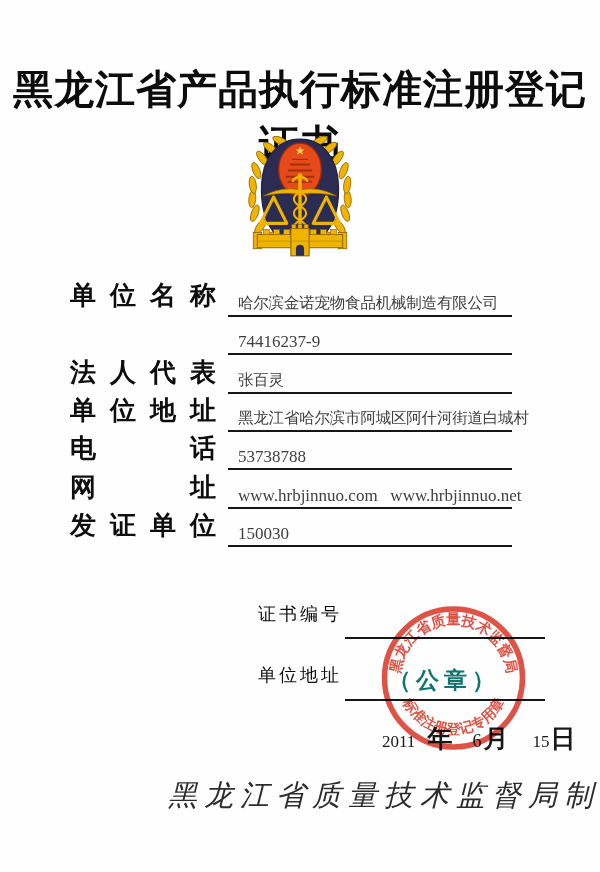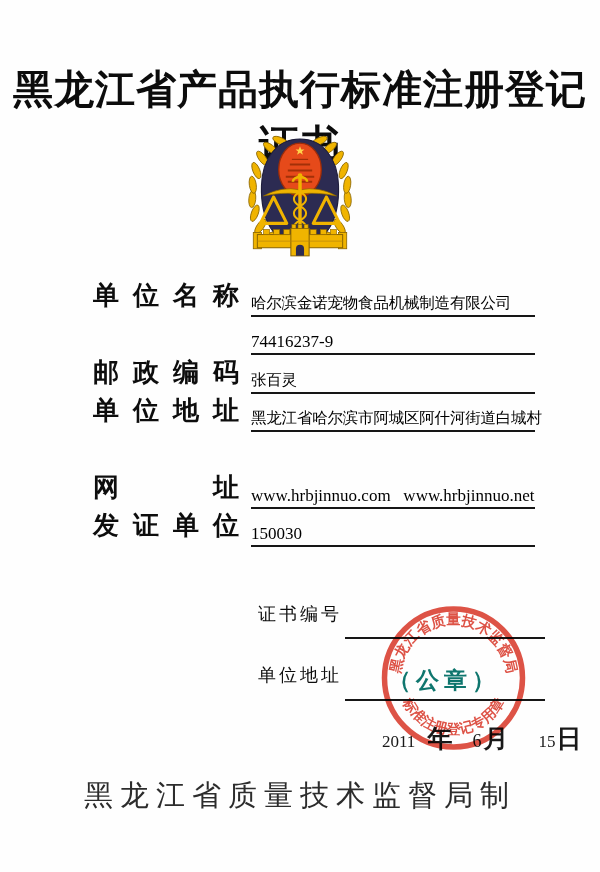--- a/index.html
+++ b/index.html
@@ -19,32 +19,32 @@
     font-size:40px;font-weight:700;
     letter-spacing:1px;
     color:#0c0c0c;
     margin:0;
   }
   
   .emblem{
     position:absolute;left:237px;top:133px;width:126px;height:132px;
   }
   
-  .frow{position:absolute;left:70px;width:442px;height:36px;margin-left:23px;}
+  .frow{position:absolute;left:70px;width:442px;height:36px;}
   .flabel{
     position:absolute;left:0;top:0;width:146px;
     display:inline-block;
     font-size:26px;font-weight:700;line-height:30px;
     color:#0d0d0d;
     text-align:justify;text-align-last:justify;
     font-family:"Liberation Serif", serif;
   }
   .fvalue{
-    position:absolute;left:158px;bottom:3px;
-    font-size:17px;color:#000000;white-space:pre;
+    position:absolute;left:168px;bottom:3px;
+    font-size:17px;color:#404040;white-space:pre;
   }
   .fvalue.cjk{font-size:15.5px;letter-spacing:-0.2px;}
   .fline{
     position:absolute;left:158px;right:0;bottom:0;
     border-bottom:2px solid #161616;height:0;
   }
   
   .biglabel{
     position:absolute;left:258px;
     font-size:18px;font-weight:400;letter-spacing:3px;color:#0d0d0d;
@@ -60,32 +60,33 @@
   
   .date-row{
     position:absolute;left:382px;top:722px;
     display:flex;align-items:baseline;
     color:#181818;
   }
   .date-row .num{font-size:17px;}
   .date-row .num.month{font-size:18px;}
   .date-row .unit{font-size:25px;font-weight:700;}
   .gap12{margin-left:12px;} .gap20{margin-left:20px;}
-  .gap14{margin-left:30px;} .gap2{margin-left:2px;} .gap1{margin-left:1px;}
+  .gap14{margin-left:24px;} .gap2{margin-left:2px;} .gap1{margin-left:1px;}
   
   .stamp{
     position:absolute;left:373px;top:598px;width:161px;height:162px;
     mix-blend-mode:multiply;opacity:.92;
   }
   
   .footer{
     position:absolute;top:776px;left:0;width:600px;
-    text-align:center;
+    text-align:right;
     font-size:29px;font-weight:500;letter-spacing:7px;
     color:#2c2c2c;
+    font-style:italic;
   }
 </style>
 </head>
 <body>
 
 <div class="page">
 
   <h1 class="title">黑龙江省产品执行标准注册登记证书</h1>
 
   <svg class="emblem" viewBox="0 0 124 130" aria-hidden="true">
@@ -158,27 +159,32 @@
   <div class="frow" style="top:281px">
     <span class="flabel">单位名称</span>
     <span class="fvalue cjk">哈尔滨金诺宠物食品机械制造有限公司</span>
     <span class="fline"></span>
   </div>
   <div class="frow" style="top:319px">
     <span class="fvalue">74416237-9</span>
     <span class="fline"></span>
   </div>
   <div class="frow" style="top:358px">
-    <span class="flabel">邮政编码</span>
+    <span class="flabel">法人代表</span>
     <span class="fvalue cjk">张百灵</span>
     <span class="fline"></span>
   </div>
   <div class="frow" style="top:396px">
     <span class="flabel">单位地址</span>
     <span class="fvalue cjk">黑龙江省哈尔滨市阿城区阿什河街道白城村</span>
+    <span class="fline"></span>
+  </div>
+  <div class="frow" style="top:434px">
+    <span class="flabel">电话</span>
+    <span class="fvalue">53738788</span>
     <span class="fline"></span>
   </div>
   <div class="frow" style="top:473px">
     <span class="flabel">网址</span>
     <span class="fvalue">www.hrbjinnuo.com   www.hrbjinnuo.net</span>
     <span class="fline"></span>
   </div>
   <div class="frow" style="top:511px">
     <span class="flabel">发证单位</span>
     <span class="fvalue">150030</span>

